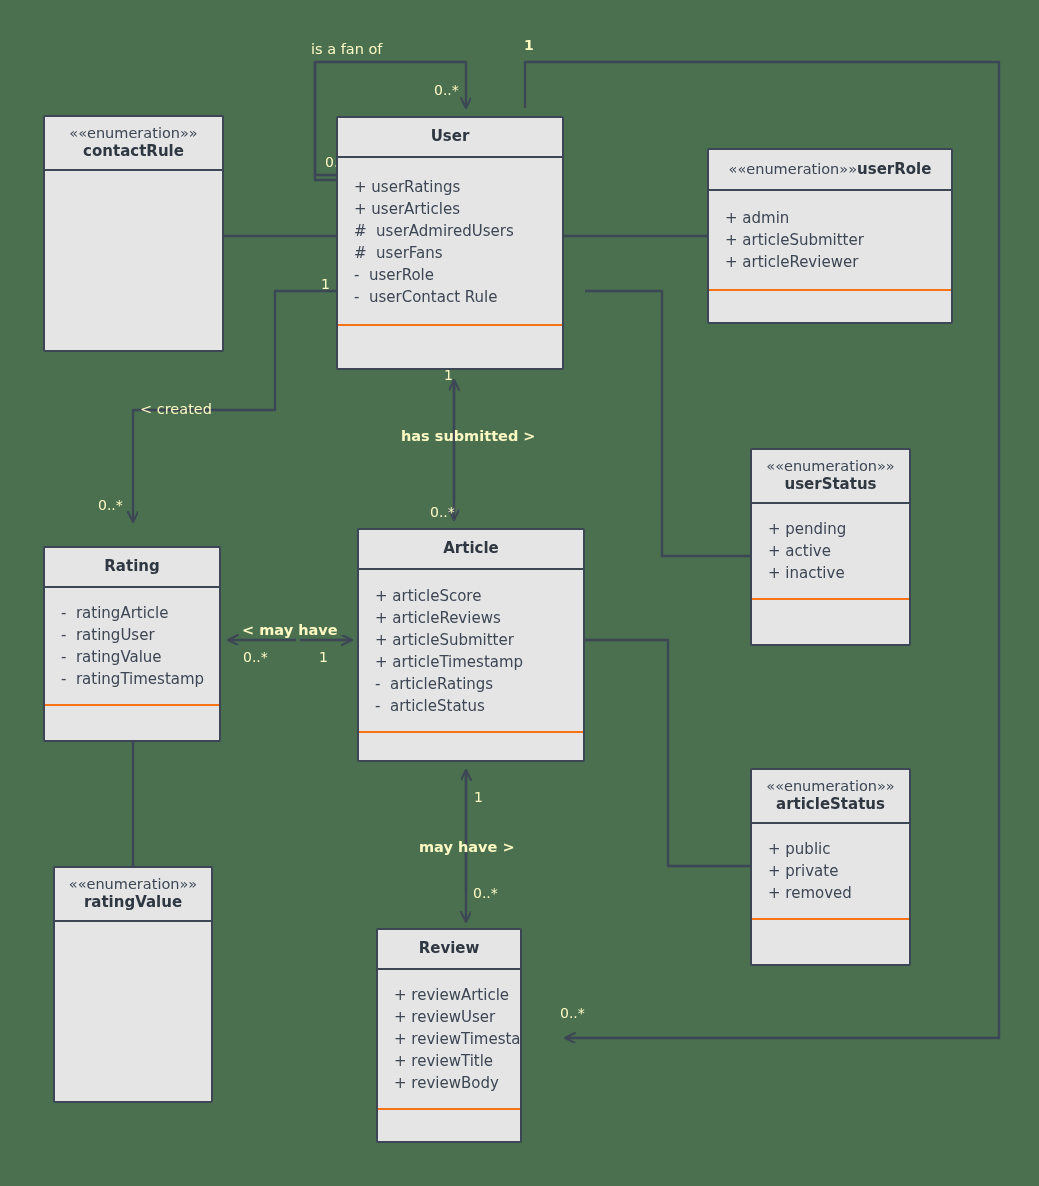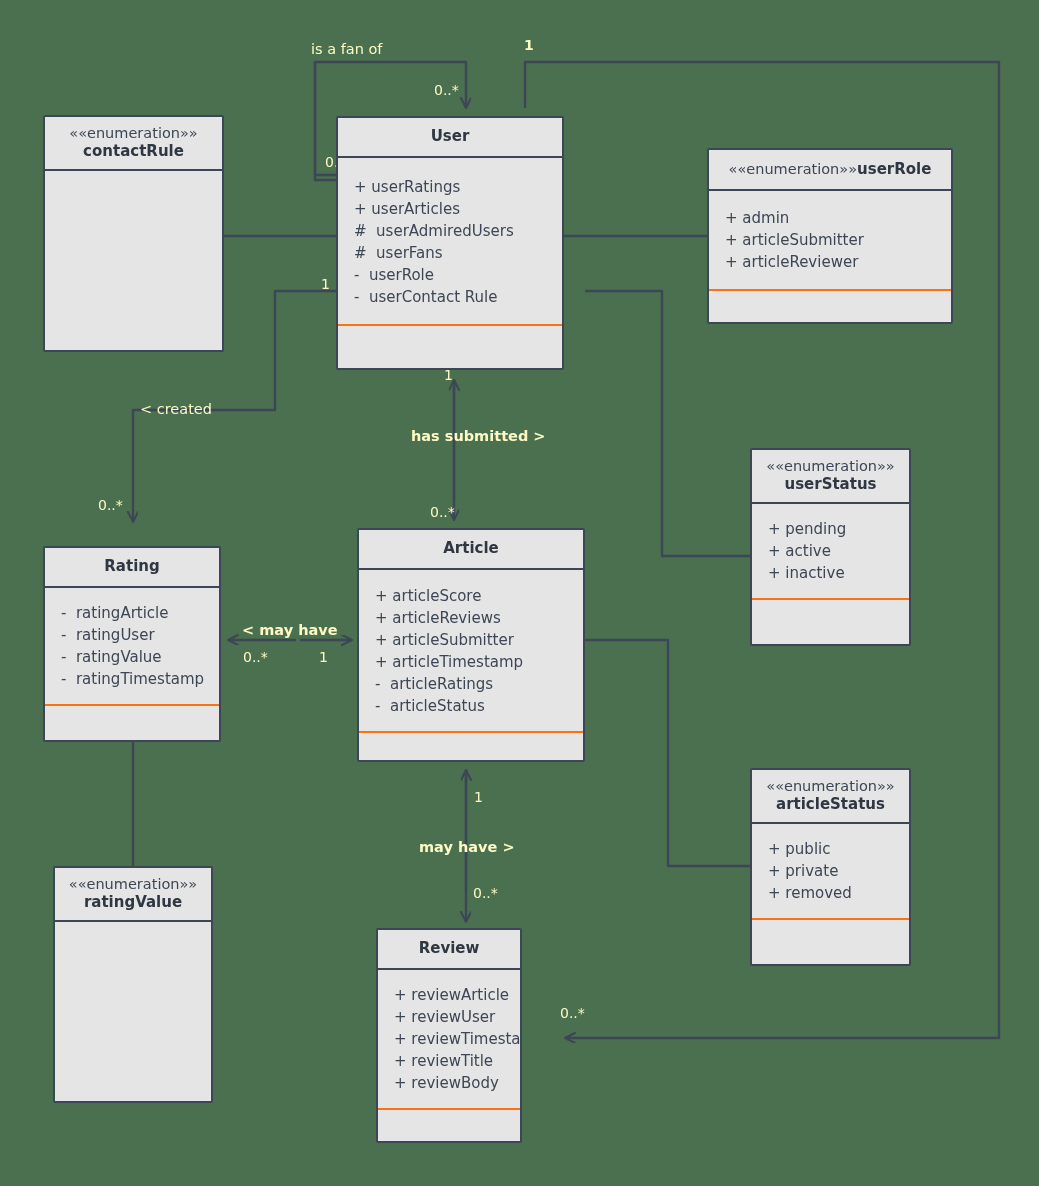--- a/index.html
+++ b/index.html
@@ -135,21 +135,21 @@
   <div class="edge-label mult" style="left:434px; top:83px;">0..*</div>
   <div class="edge-label mult" style="left:325px; top:155px;">0..*</div>
 
   <div class="edge-label mult bold" style="left:524px; top:38px;">1</div>
   <div class="edge-label mult" style="left:560px; top:1006px;">0..*</div>
 
   <div class="edge-label" style="left:140px; top:402px;">&lt; created</div>
   <div class="edge-label mult" style="left:321px; top:277px;">1</div>
   <div class="edge-label mult" style="left:98px; top:498px;">0..*</div>
 
-  <div class="edge-label bold" style="left:411px; top:429px;">has submitted &gt;</div>
+  <div class="edge-label bold" style="left:401px; top:429px;">has submitted &gt;</div>
   <div class="edge-label mult" style="left:444px; top:368px;">1</div>
   <div class="edge-label mult" style="left:430px; top:505px;">0..*</div>
 
   <div class="edge-label bold" style="left:242px; top:623px;">&lt; may have</div>
   <div class="edge-label mult" style="left:243px; top:650px;">0..*</div>
   <div class="edge-label mult" style="left:319px; top:650px;">1</div>
 
   <div class="edge-label bold" style="left:419px; top:840px;">may have &gt;</div>
   <div class="edge-label mult" style="left:474px; top:790px;">1</div>
   <div class="edge-label mult" style="left:473px; top:886px;">0..*</div>

